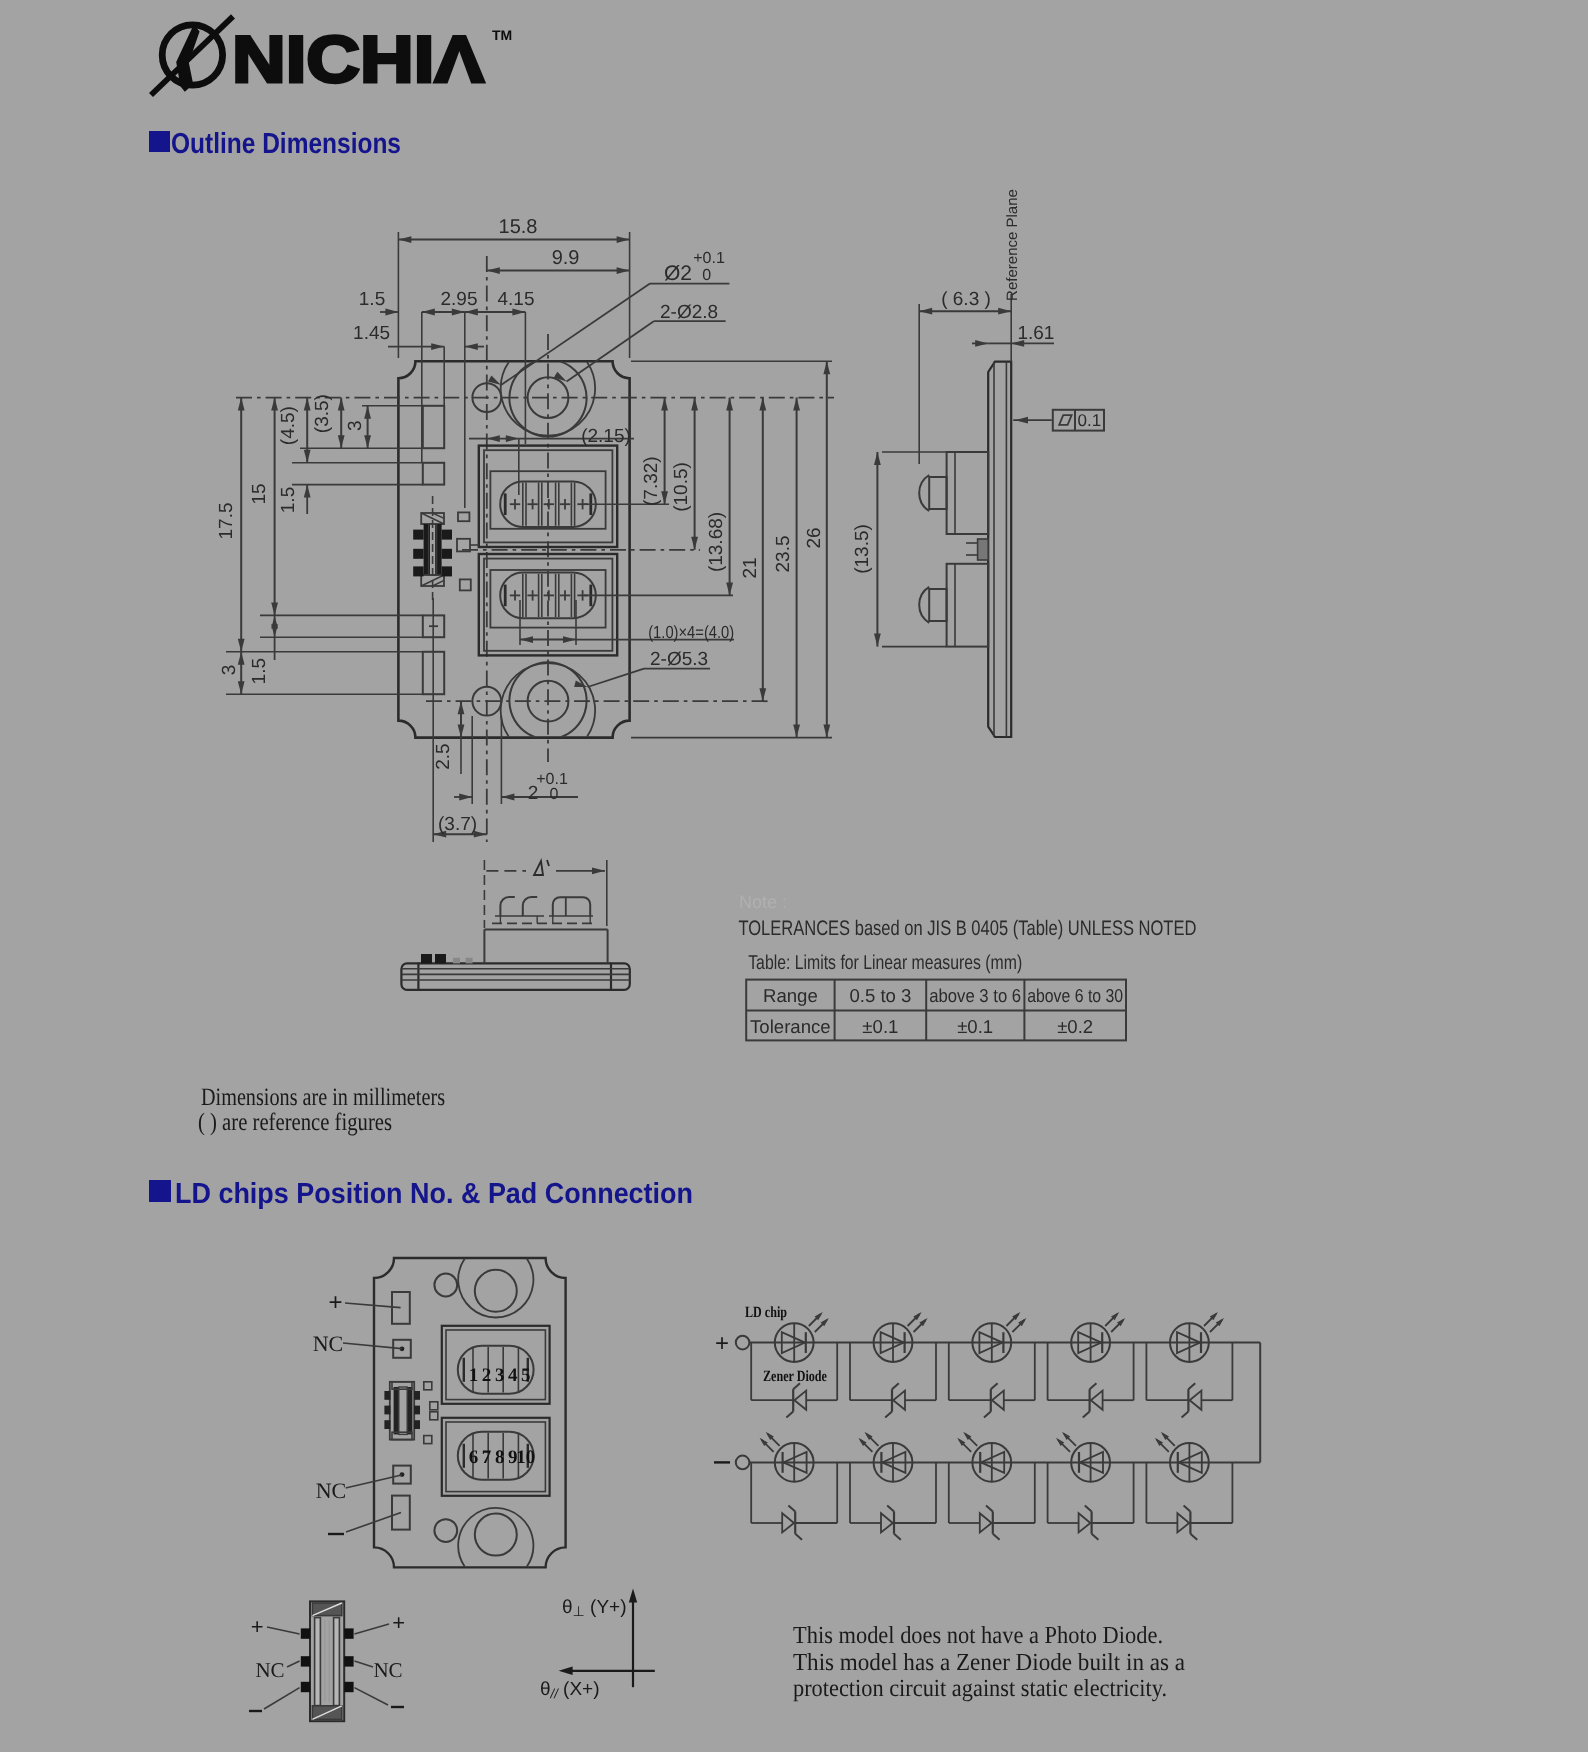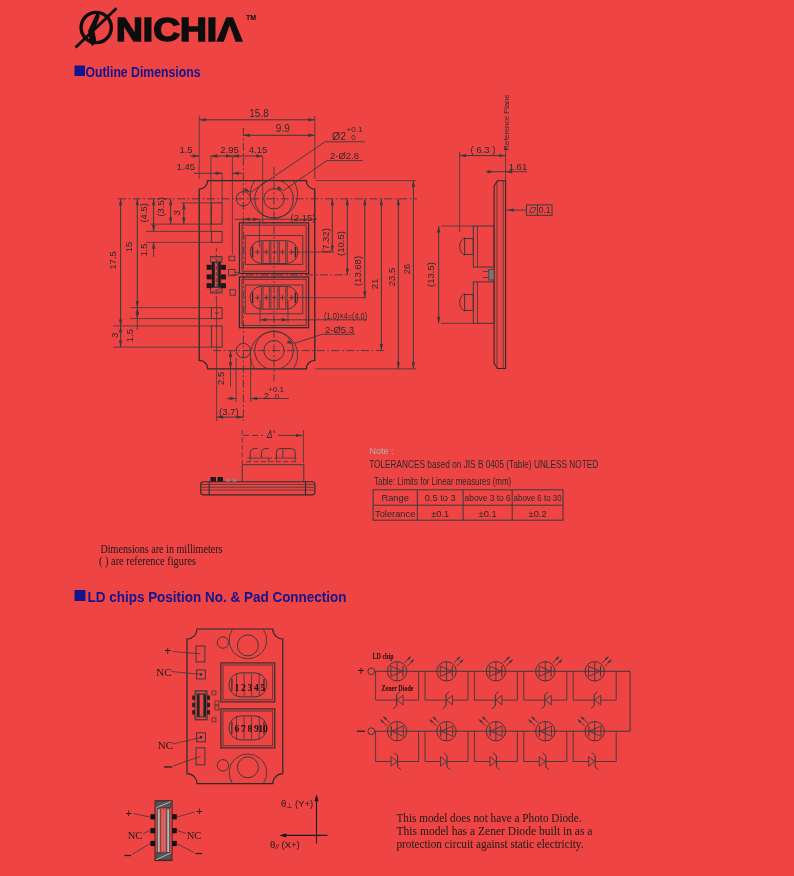--- a/index.html
+++ b/index.html
@@ -1,16 +1,16 @@
 <!DOCTYPE html>
 <html><head>
 <meta charset="utf-8">
 <style>
 html,body{margin:0;padding:0;background:#ffffff;}
-#page{position:relative;width:794px;height:876px;background:#ef4444;overflow:hidden;}
+#page{position:relative;width:794px;height:876px;background:#a3a3a3;overflow:hidden;}
 </style>
 </head>
 <body>
 <div id="page">
 <svg width="794" height="876" viewBox="0 0 794 876">
 
 <g>
 <circle cx="96.2" cy="27.5" r="15.1" stroke="#0d0d0d" stroke-width="3.4" fill="none"></circle>
 <line x1="75.5" y1="47.5" x2="116.5" y2="8.2" stroke="#0d0d0d" stroke-width="2.9" stroke-linecap="butt"></line>
 <path d="M 96.9,12.2 L 99.8,15.8 L 94.4,31.3 L 96.6,42.1 L 92.4,45.9 L 90.2,43.1 L 88.1,31.0 Z" stroke="#0d0d0d" stroke-width="0" fill="#0d0d0d"></path>

